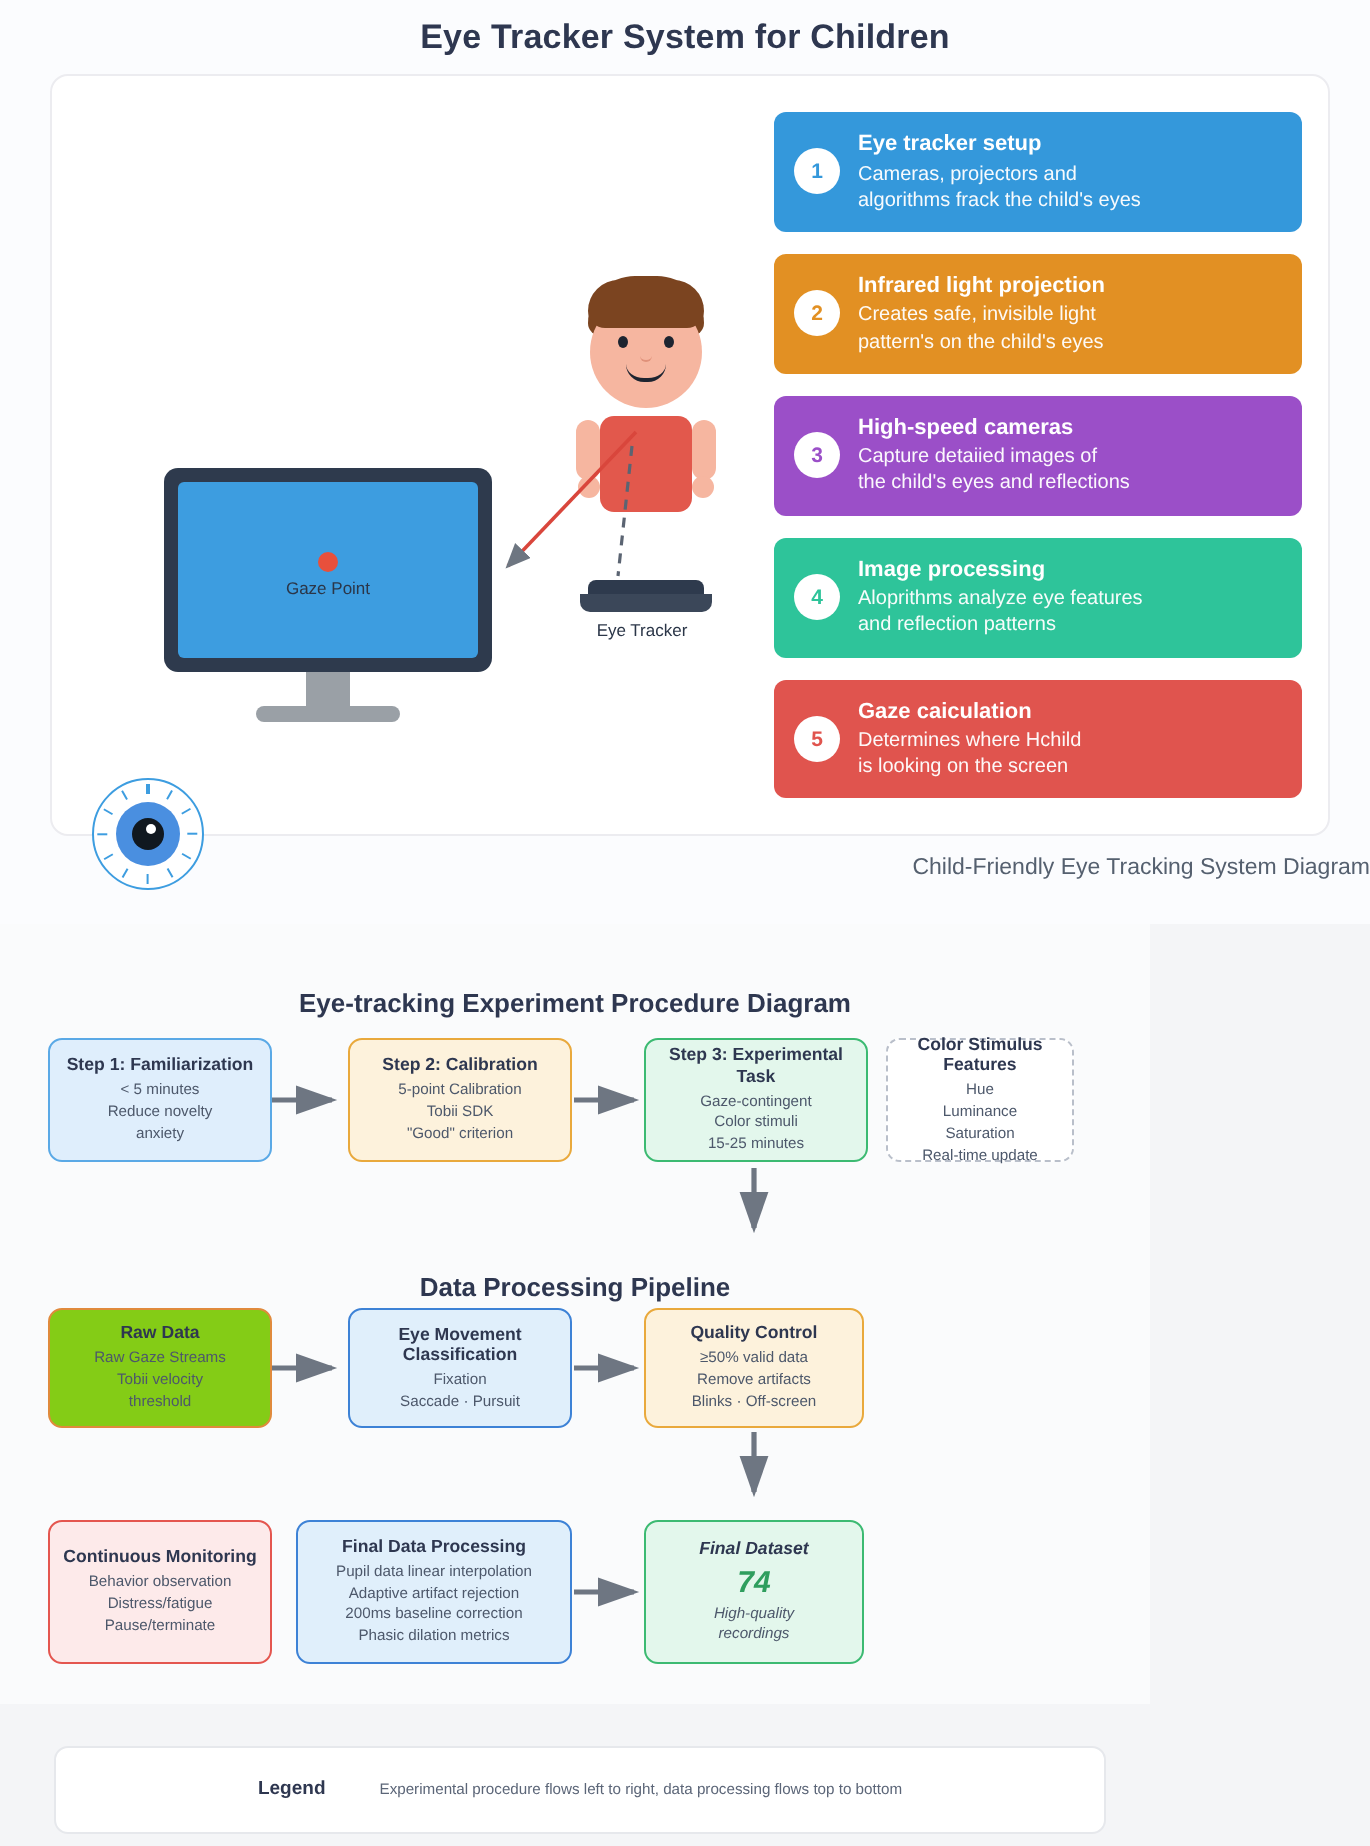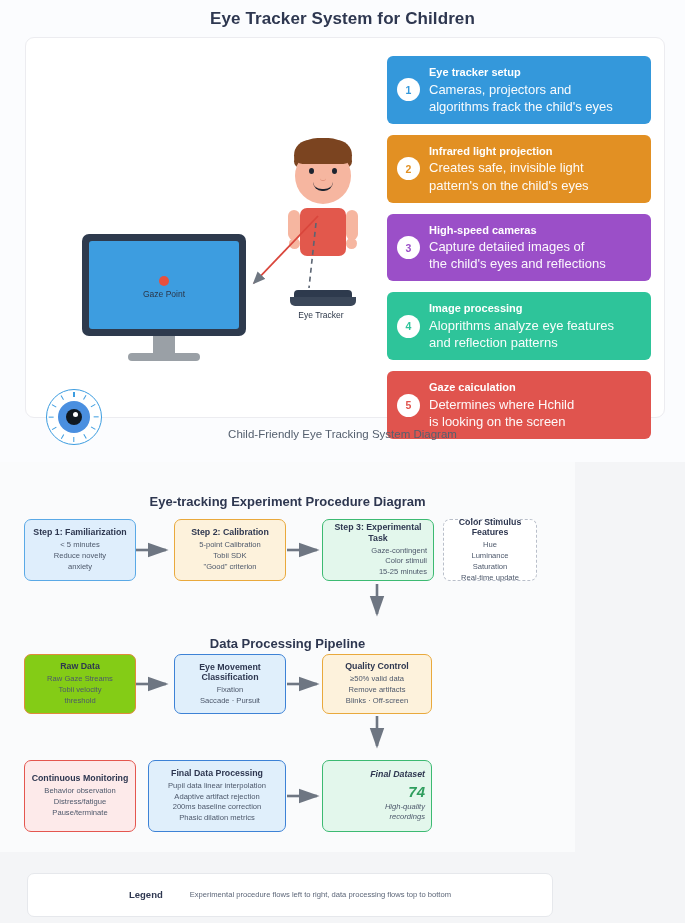--- a/index.html
+++ b/index.html
@@ -153,25 +153,25 @@
     margin-bottom: 11px; color: #ffffff; gap: 9px;
   }
   .step-badge {
     flex: 0 0 auto; width: 23px; height: 23px;
     background: #ffffff; border-radius: 50%;
     display: flex; align-items: center; justify-content: center;
     font-size: 10.5px; font-weight: bold;
   }
   .step-text { line-height: 1.32; }
   .step-title { font-size: 11px; font-weight: bold; display: block; margin-bottom: 1px; }
-  .step-desc { font-size: 13px; display: block; opacity: .96; }
+  .step-desc { font-size: 10px; display: block; opacity: .96; }
 
   #caption-one {
     position: absolute; left: 0; right: 0; top: 428px;
-    text-align: center; font-size: 11.5px; color: #55606f;
+    text-align: right; font-size: 11.5px; color: #55606f;
   }
 
   
   #section-two {
     position: relative;
     width: 685px; height: 461px;
     background: #f4f5f7;
   }
   #flow-panel {
     position: absolute; left: 0; top: 0; width: 575px; height: 390px;
@@ -190,21 +190,21 @@
     text-align: center;
     display: flex; flex-direction: column; justify-content: center;
     padding: 5px 6px;
   }
   .node .n-title { font-size: 8.8px; font-weight: bold; color: #2e3750; line-height: 1.22; margin-bottom: 2px; }
   .node .n-line  { font-size: 7.6px; color: #4d586b; line-height: 1.42; }
   .node .n-big   { font-size: 15px; font-weight: bold; line-height: 1.2; margin: 1px 0; }
 
   .n-blue   { background: #dfeefc; border: 1.4px solid #5aa9e6; }
   .n-amber  { background: #fdf2dc; border: 1.4px solid #e9a93c; }
-  .n-green  { background: #e3f7ec; border: 1.4px solid #3cba72; align-items: flex-end; }
+  .n-green  { background: #e3f7ec; border: 1.4px solid #3cba72; }
   .n-dashed { background: #ffffff; border: 1.2px dashed #b9bfca; }
   .n-peach  { background: #84cc16; border: 1.4px solid #e08a3c; }
   .n-rose   { background: #fdeaea; border: 1.4px solid #e4564f; }
   .n-ice    { background: #e0effb; border: 1.4px solid #3d82d6; }
 
   #legend-box {
     position: absolute; left: 27px; top: 871px;
     width: 526px; height: 44px;
     background: #ffffff; border: 1px solid #e6e8ec; border-radius: 7px;
     display: flex; flex-direction: row; align-items: center; justify-content: center;

